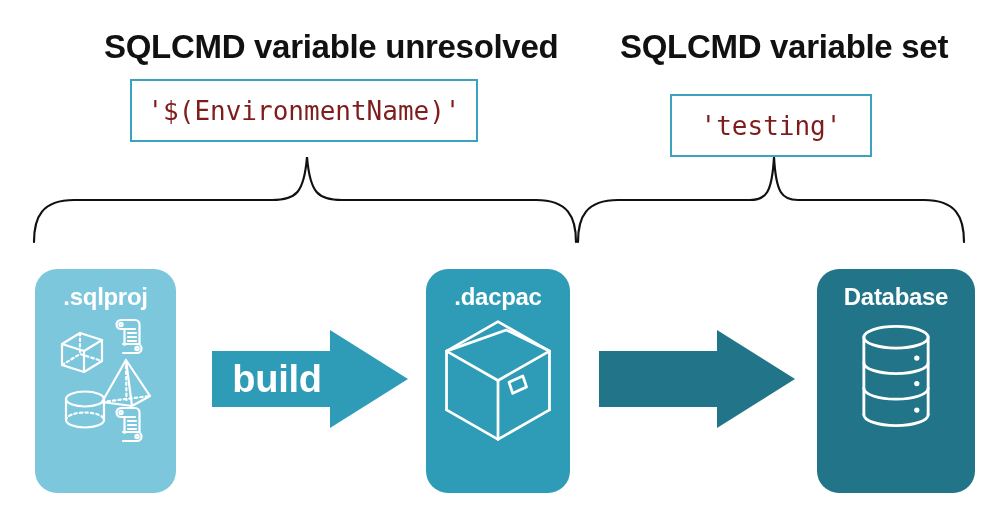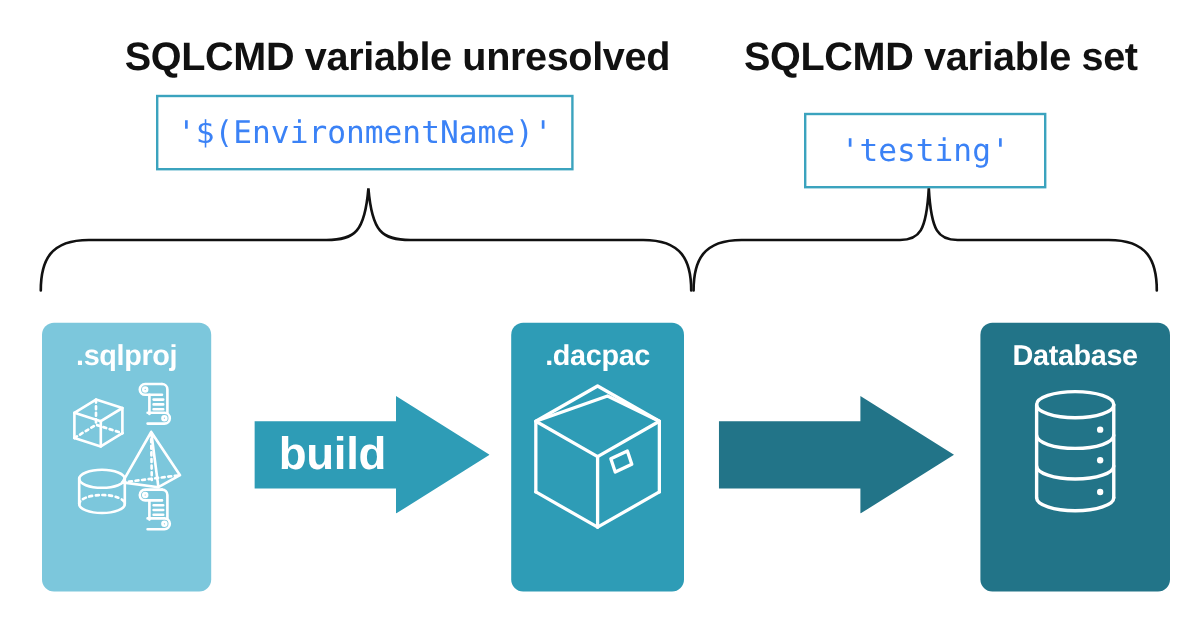--- a/index.html
+++ b/index.html
@@ -8,26 +8,26 @@
 
   .heading{position:absolute;font-weight:bold;font-size:33px;color:var(--text-dark,#111);
            text-align:center;letter-spacing:-0.3px;white-space:nowrap;}
   .h1{left:104px;top:28px;width:400px;}
   .h2{left:620px;top:28px;width:300px;}
 
   .codebox{position:absolute;background:#fff;border:2px solid var(--code-border,#3BA3BE);
            display:flex;align-items:center;justify-content:center;box-sizing:border-box;}
   .box1{left:130px;top:79px;width:348px;height:63px;}
   .box2{left:670px;top:94px;width:202px;height:63px;}
-  .codebox code{font-family:"DejaVu Sans Mono",monospace;font-size:26px;color:#3b82f6;white-space:pre;}
+  .codebox code{font-family:"DejaVu Sans Mono",monospace;font-size:26px;color:#7f1d1d;white-space:pre;}
 
   .brace{position:absolute;}
   .brace path{stroke:var(--text-dark,#1a1a1a);stroke-width:2.2;fill:none;stroke-linecap:round;}
 
-  .card{position:absolute;top:269px;height:224px;border-radius:10px;color:#fff;text-align:center;}
+  .card{position:absolute;top:269px;height:224px;border-radius:22px;color:#fff;text-align:center;}
   .card1{left:35px;width:141px;background:var(--light-blue,#7CC7DC);}
   .card2{left:426px;width:144px;background:var(--teal,#2E9CB6);}
   .card3{left:817px;width:158px;background:var(--dark-teal,#227488);}
   .card-label{margin-top:14px;font-weight:bold;font-size:24px;letter-spacing:-0.3px;}
   .card-icon{display:block;margin:7px auto 0;}
   .card3 .card-icon{margin-top:13px;}
   .icon-stroke{stroke:#fff;fill:none;stroke-width:2.2;stroke-linejoin:round;stroke-linecap:round;}
   .icon-stroke-bold{stroke:#fff;fill:none;stroke-width:3;stroke-linejoin:round;stroke-linecap:round;}
   .dashed{stroke-dasharray:2.5,3;}
 

